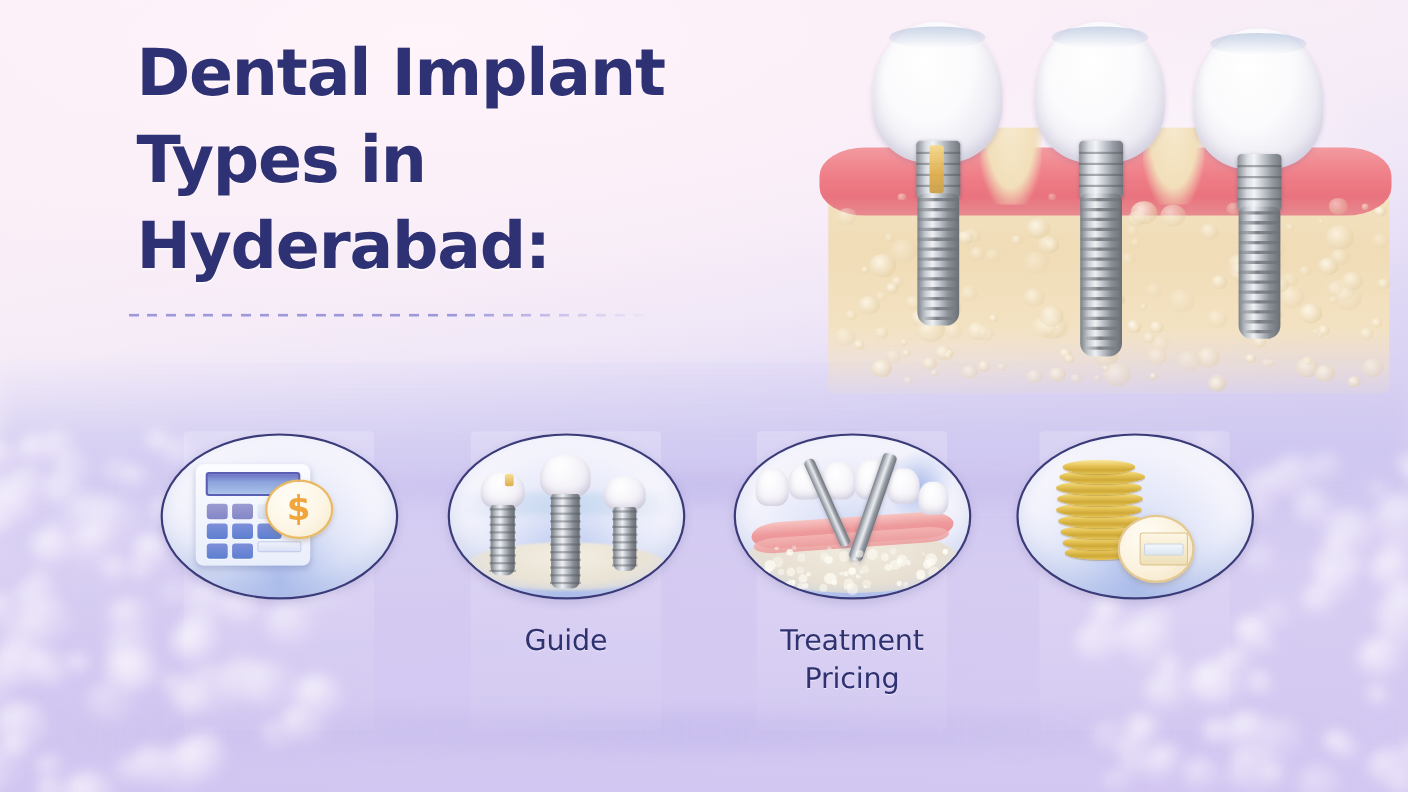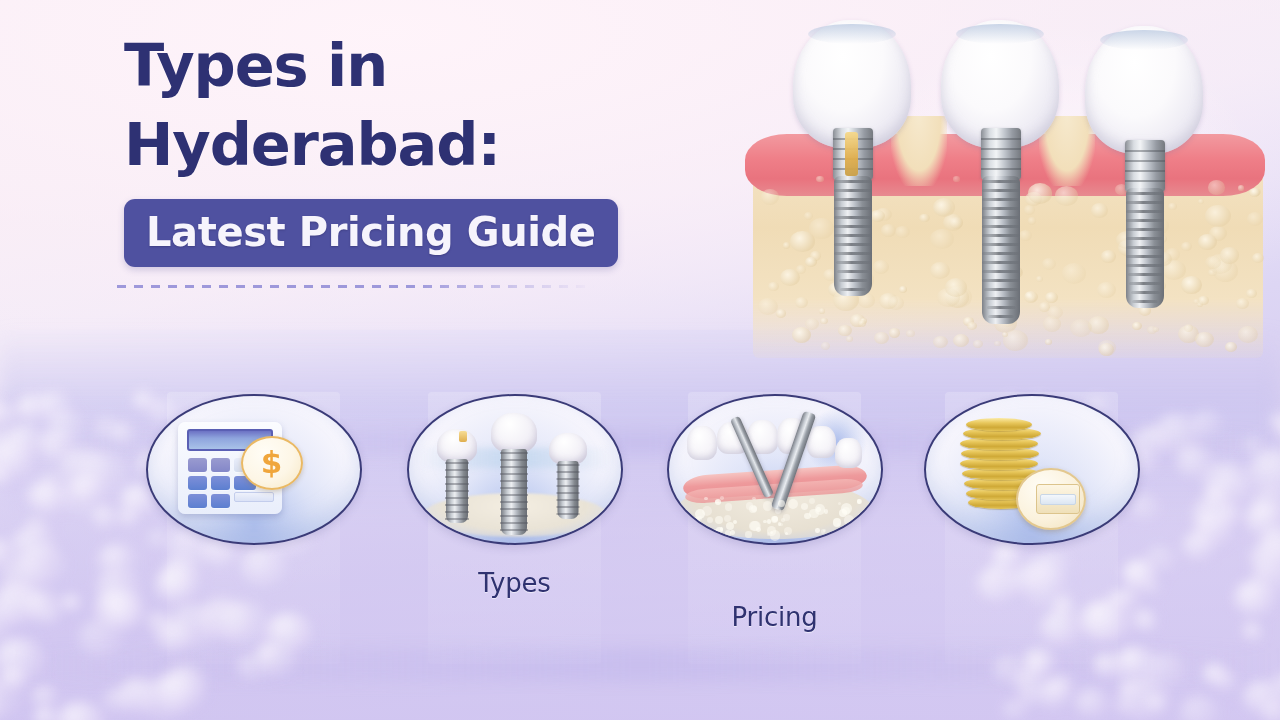--- a/index.html
+++ b/index.html
@@ -425,26 +425,24 @@
       <div class="bub" style="width: 52.0978px; height: 42.7202px; left: 92.1934px; top: 102.991px; opacity: 0.47893;"></div>
       <div class="bub" style="width: 44.8961px; height: 36.8148px; left: 277.557px; top: 135.835px; opacity: 0.754364;"></div>
       <div class="bub" style="width: 49.6938px; height: 40.7489px; left: 96.6902px; top: 209.84px; opacity: 0.559354;"></div>
       <div class="bub" style="width: 29.4966px; height: 24.1872px; left: 85.2108px; top: 74.3326px; opacity: 0.732168;"></div>
       <div class="bub" style="width: 31.1711px; height: 25.5603px; left: 12.2266px; top: 154.15px; opacity: 0.892703;"></div>
       <div class="bub" style="width: 36.5839px; height: 29.9988px; left: 11.7137px; top: 264.673px; opacity: 0.525301;"></div>
       <div class="bub" style="width: 22.8947px; height: 18.7736px; left: 289.044px; top: 22.2217px; opacity: 0.712157;"></div>
     </div>
 
   <div class="title">
+    <span>Dental Implant</span>
     <span class="l2">Types in Hyderabad:</span>
   </div>
 
-  <div class="badge">
-    <span>Latest Pricing Guide</span>
-  </div>
 
   <div class="dashrule"></div>
 
   <div class="hero" id="hero">
     <div class="bone"></div>
     <div class="gum"></div>
   <div class="bone-pore" style="width: 21.1451px; height: 17.9733px; left: 442.509px; top: 316.548px; opacity: 0.670356;"></div>
       <div class="bone-pore" style="width: 9.69705px; height: 8.24249px; left: 414.446px; top: 182.139px; opacity: 0.498951;"></div>
       <div class="bone-pore" style="width: 19.4074px; height: 16.4963px; left: 56.7785px; top: 318.72px; opacity: 0.881758;"></div>
       <div class="bone-pore" style="width: 6.50162px; height: 5.52638px; left: 83.7661px; top: 300.117px; opacity: 0.598879;"></div>
@@ -735,21 +733,21 @@
                 <i style="top: 17px;"></i>
                 <i style="top: 24px;"></i>
                 <i style="top: 31px;"></i>
                 <i style="top: 38px;"></i>
                 <i style="top: 45px;"></i>
                 <i style="top: 52px;"></i>
               </div>
             </div>
           </div>
       </div>
-      <div class="card-label">Types</div>
+      <div class="card-label">Guide</div>
     </div>
 
     <div class="card" style="left:688px;">
       <div class="circle">
         <div class="treat" id="treat">
           <div class="glow"></div>
           <div class="bone2"></div>
           <div class="gum2"></div>
           <div class="gum3"></div>
           <div class="tooth" style="left: 18px; top: 30px; width: 30px; height: 34px;"></div>
@@ -826,21 +824,21 @@
             <div class="bp" style="width: 6.11593px; height: 6.11593px; left: 46.3326px; top: 103.364px; opacity: 0.878291;"></div>
             <div class="bp" style="width: 9.30671px; height: 9.30671px; left: 140.982px; top: 112.521px; opacity: 0.637029;"></div>
             <div class="bp" style="width: 10.4279px; height: 10.4279px; left: 33.0136px; top: 109.71px; opacity: 0.453701;"></div>
             <div class="bp" style="width: 3.25867px; height: 3.25867px; left: 83.8407px; top: 100.625px; opacity: 0.448302;"></div>
             <div class="bp" style="width: 3.33461px; height: 3.33461px; left: 94.8729px; top: 123.8px; opacity: 0.719363;"></div>
             <div class="bp" style="width: 7.44466px; height: 7.44466px; left: 132.228px; top: 106.539px; opacity: 0.649253;"></div>
             <div class="bp" style="width: 3.79767px; height: 3.79767px; left: 110.267px; top: 126.545px; opacity: 0.463643;"></div>
           </div>
       </div>
       <div class="card-label">
-        <br>
+        <span>Treatment</span><br>
         <span>Pricing</span>
       </div>
     </div>
 
     <div class="card" style="left:945px;">
       <div class="circle">
         <div class="coins" id="coins">
             <div class="cstack sm" style="left: 8px; top: 78px;"></div>
             <div class="cstack sm" style="left: 6px; top: 69px;"></div>
             <div class="cstack" style="left: 4px; top: 59px;"></div>

